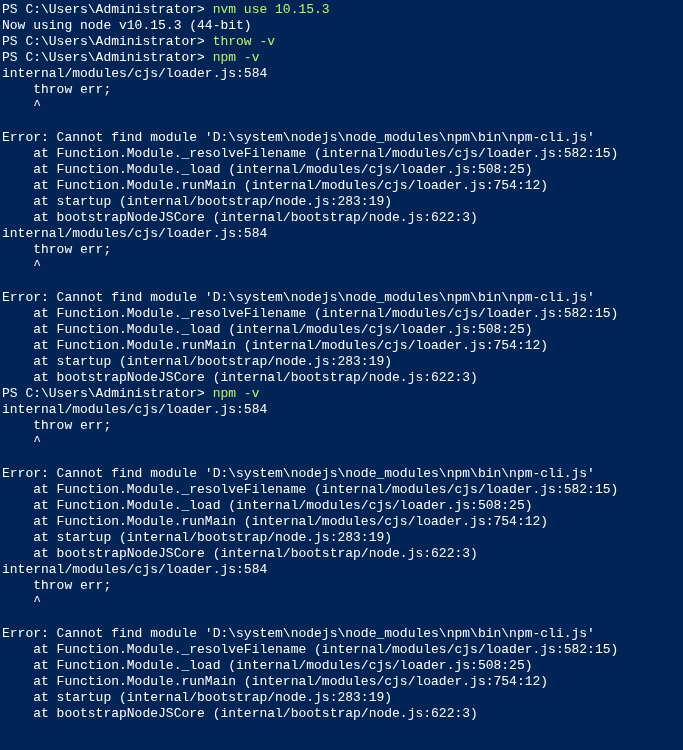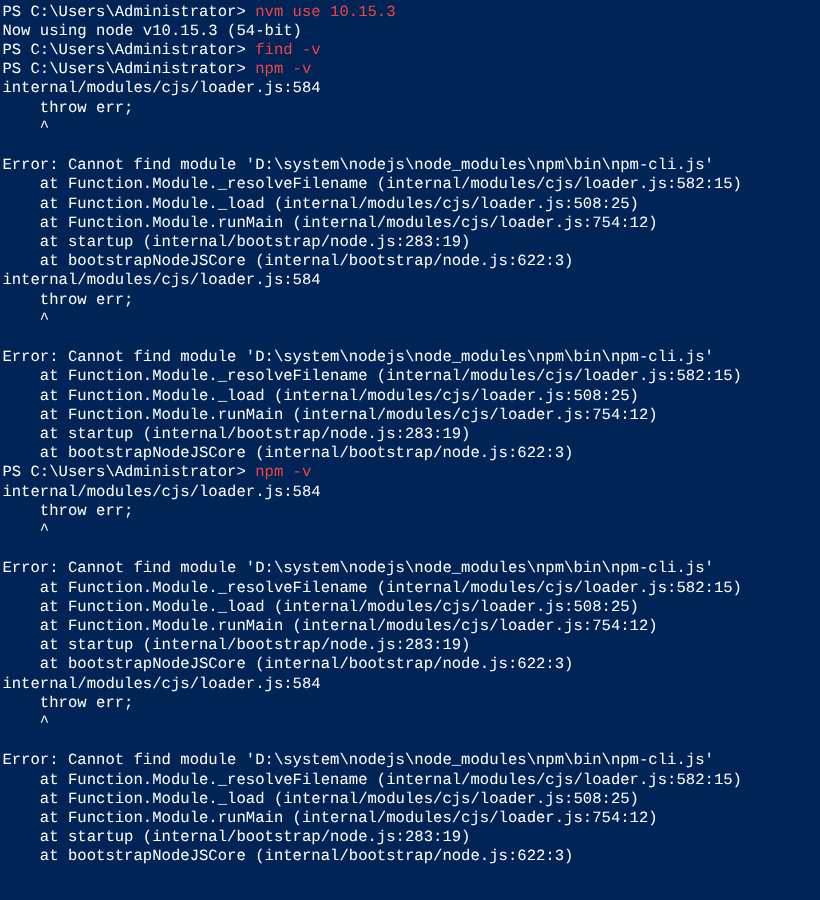--- a/index.html
+++ b/index.html
@@ -14,33 +14,33 @@
       line-height: 16px;
       padding: 2px;
       width: 683px;
       height: 750px;
       overflow: hidden;
     }
     .terminal {
       color: #ffffff;
     }
     .yellow {
-      color: #ef4444;
+      color: #bef264;
     }
     .line {
       white-space: pre;
     }
   </style>
 </head>
 <body>
 
 <div class="terminal" id="terminal-output">
 <div class="line"><span>PS C:\Users\Administrator&gt; </span><span class="yellow">nvm use 10.15.3</span></div>
-    <div class="line"><span>Now using node v10.15.3 (54-bit)</span></div>
-    <div class="line"><span>PS C:\Users\Administrator&gt; </span><span class="yellow">find -v</span></div>
+    <div class="line"><span>Now using node v10.15.3 (44-bit)</span></div>
+    <div class="line"><span>PS C:\Users\Administrator&gt; </span><span class="yellow">throw -v</span></div>
     <div class="line"><span>PS C:\Users\Administrator&gt; </span><span class="yellow">npm -v</span></div>
     <div class="line"><span>internal/modules/cjs/loader.js:584</span></div>
     <div class="line"><span>    throw err;</span></div>
     <div class="line"><span>    ^</span></div>
     <div class="line">&nbsp;</div>
     <div class="line"><span>Error: Cannot find module 'D:\system\nodejs\node_modules\npm\bin\npm-cli.js'</span></div>
     <div class="line"><span>    at Function.Module._resolveFilename (internal/modules/cjs/loader.js:582:15)</span></div>
     <div class="line"><span>    at Function.Module._load (internal/modules/cjs/loader.js:508:25)</span></div>
     <div class="line"><span>    at Function.Module.runMain (internal/modules/cjs/loader.js:754:12)</span></div>
     <div class="line"><span>    at startup (internal/bootstrap/node.js:283:19)</span></div>

